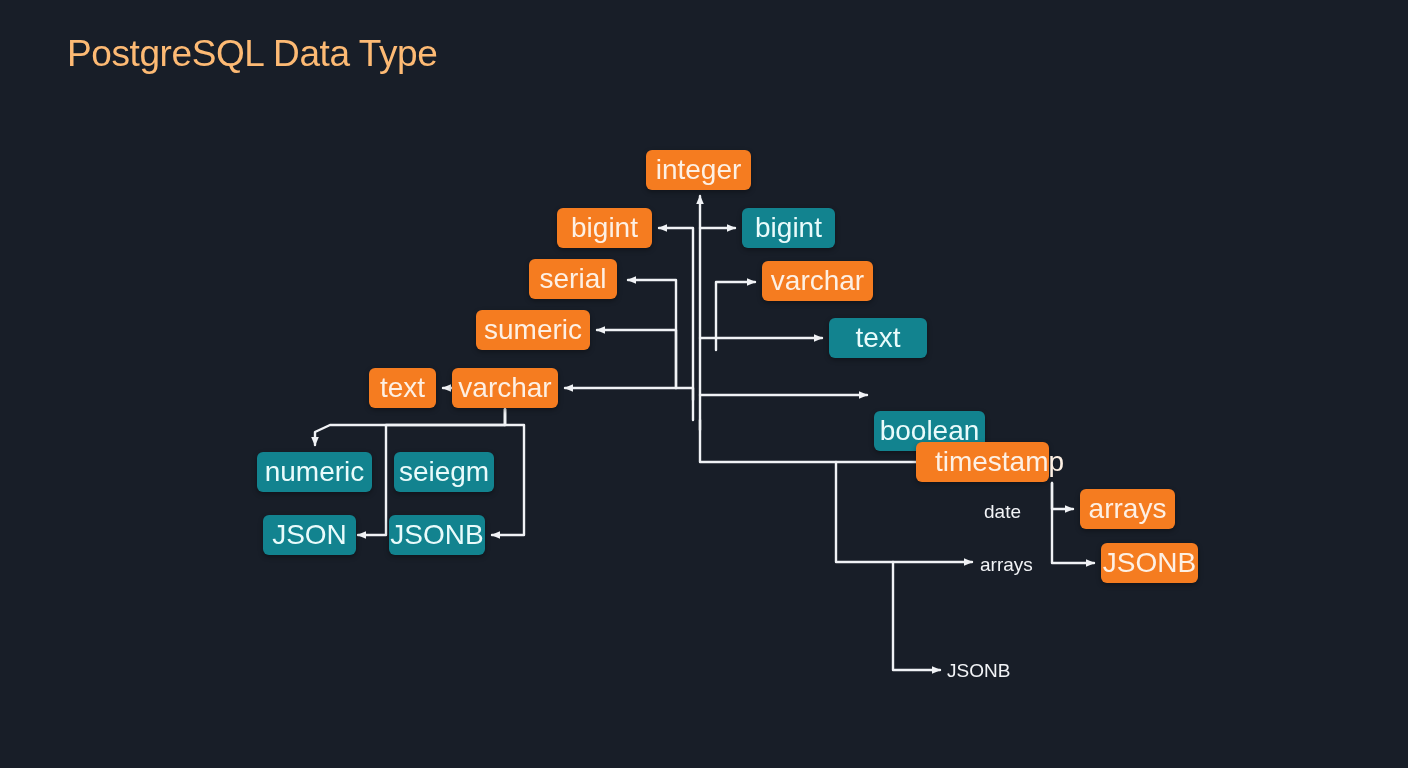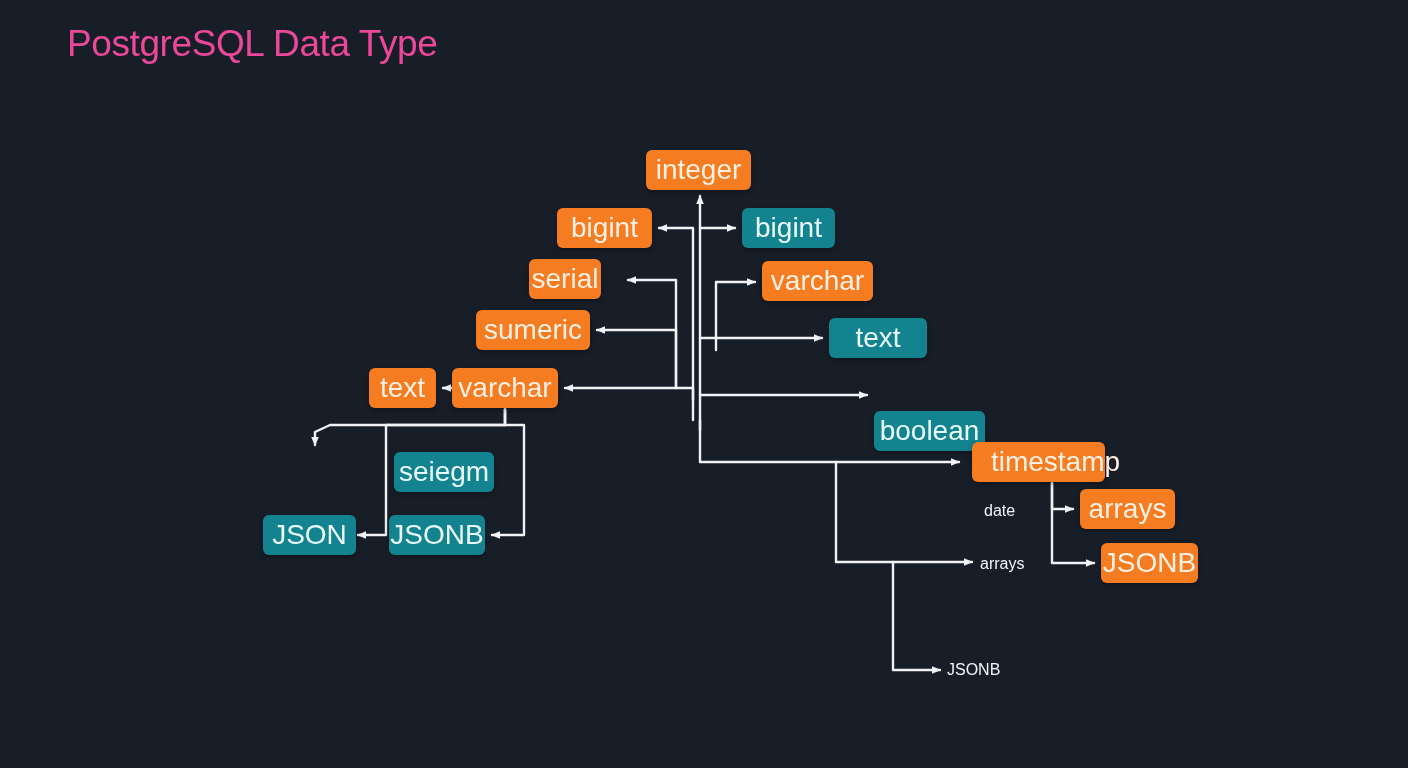--- a/index.html
+++ b/index.html
@@ -13,25 +13,25 @@
     width: 1408px;
     height: 768px;
     background: #181e28;
     overflow: hidden;
     font-family: "Liberation Sans", sans-serif;
     -webkit-font-smoothing: antialiased;
   }
   #title {
     position: absolute;
     left: 67px;
-    top: 23px;
+    top: 33px;
     font-size: 37px;
     font-weight: 400;
     letter-spacing: -0.4px;
-    color: #ec4899;
+    color: #fdba74;
     white-space: nowrap;
   }
   #edges {
     position: absolute;
     left: 0;
     top: 0;
     width: 1408px;
     height: 768px;
     pointer-events: none;
   }
@@ -55,21 +55,21 @@
   }
   .node.teal {
     background: #12838f;
     color: #e9fbfb;
   }
   .node.plain {
     background: transparent;
     color: #f2f4f7;
     box-shadow: none;
     padding: 0;
-    font-size: 16px;
+    font-size: 19px;
   }
 </style>
 </head>
 <body>
 
 <div id="canvas">
 
   <div id="title">PostgreSQL Data Type</div>
 
   <svg id="edges" viewBox="0 0 1408 768" width="1408" height="768">
@@ -118,45 +118,48 @@
 
   <div class="node orange" style="left:646px;top:150px;width:105px;">
       <span>integer</span>
     </div>
   <div class="node orange" style="left:557px;top:208px;width:95px;">
       <span>bigint</span>
     </div>
   <div class="node teal" style="left:742px;top:208px;width:93px;">
       <span>bigint</span>
     </div>
-  <div class="node orange" style="left:529px;top:259px;width:72px;">
+  <div class="node orange" style="left:529px;top:259px;width:88px;">
       <span>serial</span>
     </div>
   <div class="node orange" style="left:762px;top:261px;width:111px;">
       <span>varchar</span>
     </div>
   <div class="node orange" style="left:476px;top:310px;width:114px;">
       <span>sumeric</span>
     </div>
   <div class="node teal" style="left:829px;top:318px;width:98px;">
       <span>text</span>
     </div>
   <div class="node orange" style="left:369px;top:368px;width:67px;">
       <span>text</span>
     </div>
   <div class="node orange" style="left:452px;top:368px;width:106px;">
       <span>varchar</span>
     </div>
   <div class="node teal" style="left:874px;top:375px;width:111px;margin-top:36px;">
       <span>boolean</span>
     </div>
+  <div class="node teal" style="left:257px;top:452px;width:115px;">
+      <span>numeric</span>
+    </div>
   <div class="node teal" style="left:394px;top:452px;width:100px;">
       <span>seiegm</span>
     </div>
-  <div class="node orange" style="left:972px;top:442px;width:133px;padding-left:48px;">
+  <div class="node orange" style="left:916px;top:442px;width:133px;padding-left:48px;">
       <span>timestamp</span>
     </div>
   <div class="node plain" style="left:984px;top:497px;height:28px;">
       <span>date</span>
     </div>
   <div class="node orange" style="left:1080px;top:489px;width:95px;">
       <span>arrays</span>
     </div>
   <div class="node teal" style="left:263px;top:515px;width:93px;">
       <span>JSON</span>

